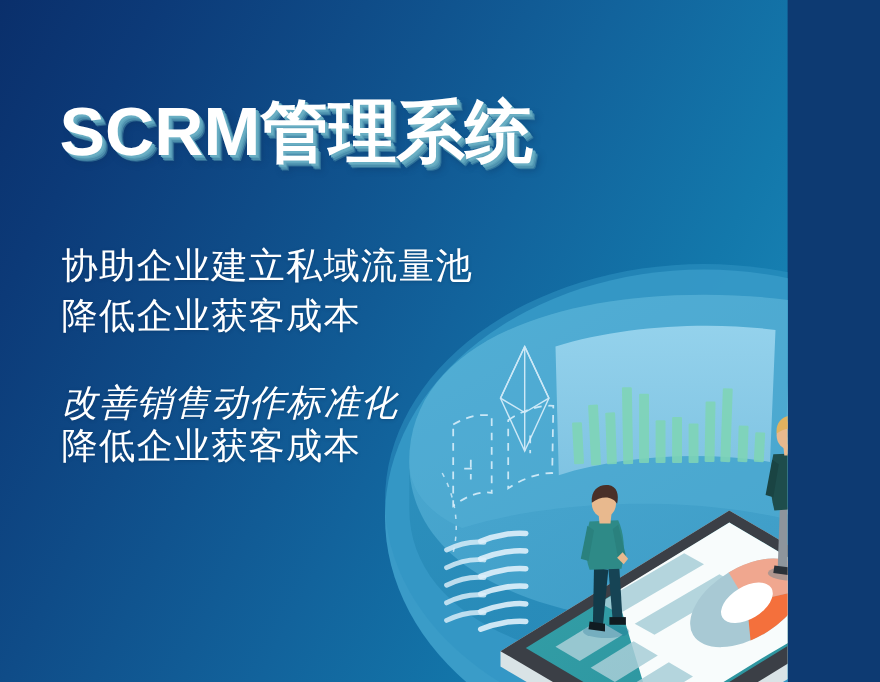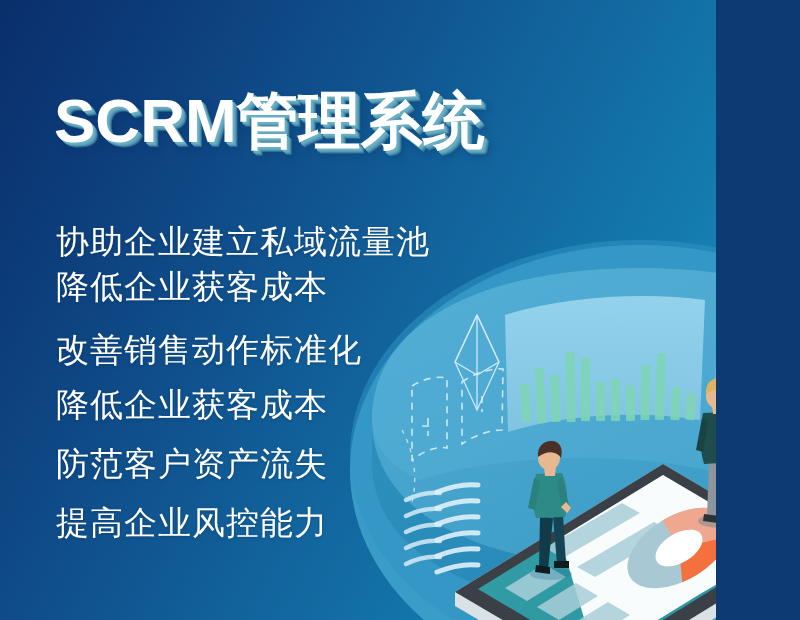--- a/index.html
+++ b/index.html
@@ -280,19 +280,17 @@
       </g>
 
     </g>
   </svg>
 
   <div id="text-block">
     <div id="title">SCRM管理系统</div>
 
     <div class="bullet-line" style="top:206px;margin-top:14px;">协助企业建立私域流量池</div>
     <div class="bullet-line" style="top:265px;text-align:center;">降低企业获客成本</div>
-    <div class="bullet-line" style="top:328px;">改善销售动作标准化</div>
+    <div class="bullet-line" style="top:344px;font-style:italic;">改善销售动作标准化</div>
     <div class="bullet-line" style="top:383px;">降低企业获客成本</div>
-    <div class="bullet-line" style="top:442px;">防范客户资产流失</div>
-    <div class="bullet-line" style="top:501px;">提高企业风控能力</div>
   </div>
 
 </div>
 
 </body></html>

